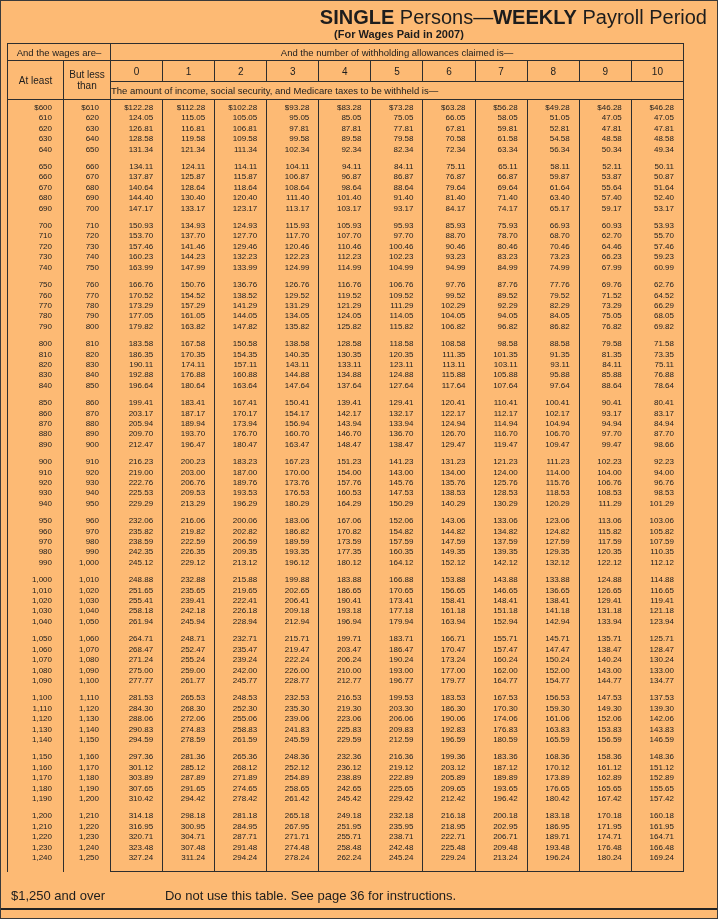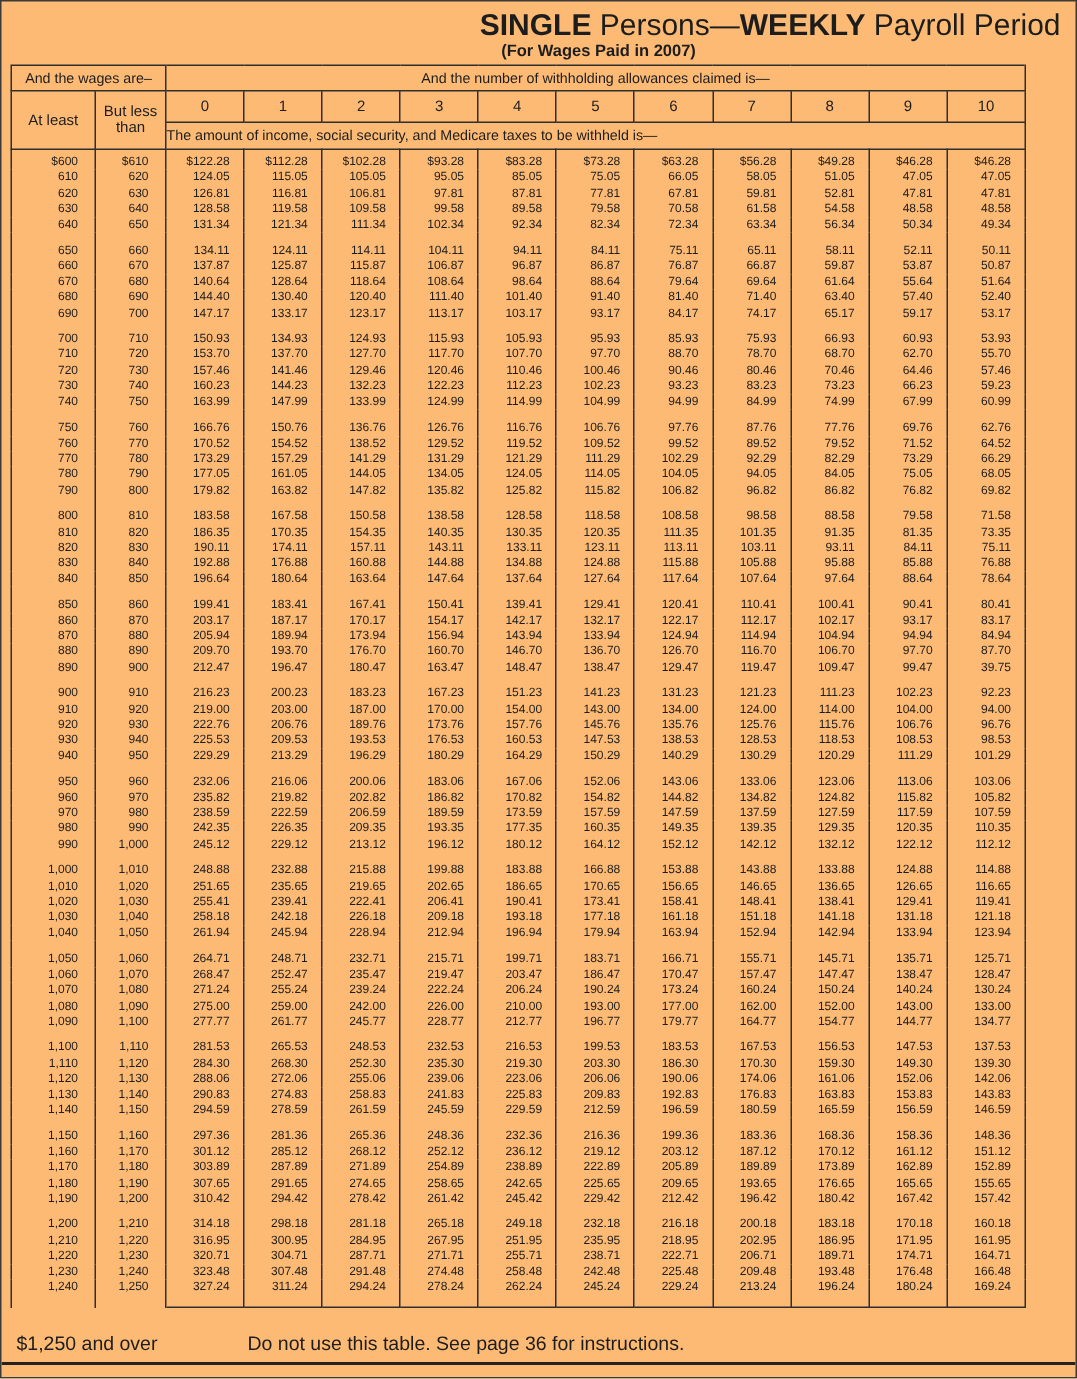--- a/index.html
+++ b/index.html
@@ -570,21 +570,21 @@
           <td class="val">212.47</td>
           <td class="val">196.47</td>
           <td class="val">180.47</td>
           <td class="val">163.47</td>
           <td class="val">148.47</td>
           <td class="val">138.47</td>
           <td class="val">129.47</td>
           <td class="val">119.47</td>
           <td class="val">109.47</td>
           <td class="val">99.47</td>
-          <td class="val">39.75</td>
+          <td class="val">98.66</td>
         </tr>
         <tr class="group-start">
           <td class="wage">900</td>
           <td class="wage">910</td>
           <td class="val">216.23</td>
           <td class="val">200.23</td>
           <td class="val">183.23</td>
           <td class="val">167.23</td>
           <td class="val">151.23</td>
           <td class="val">141.23</td>

